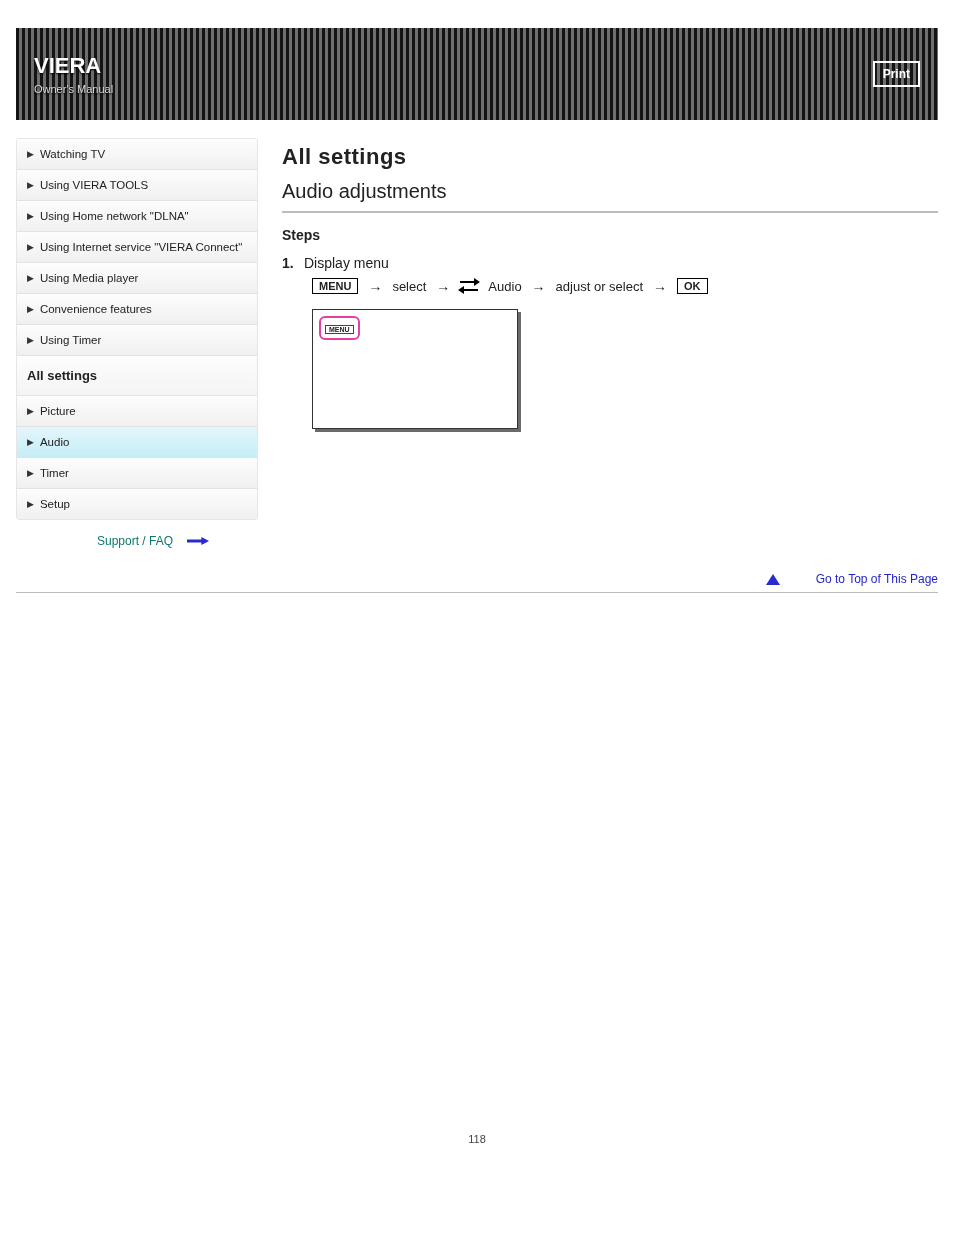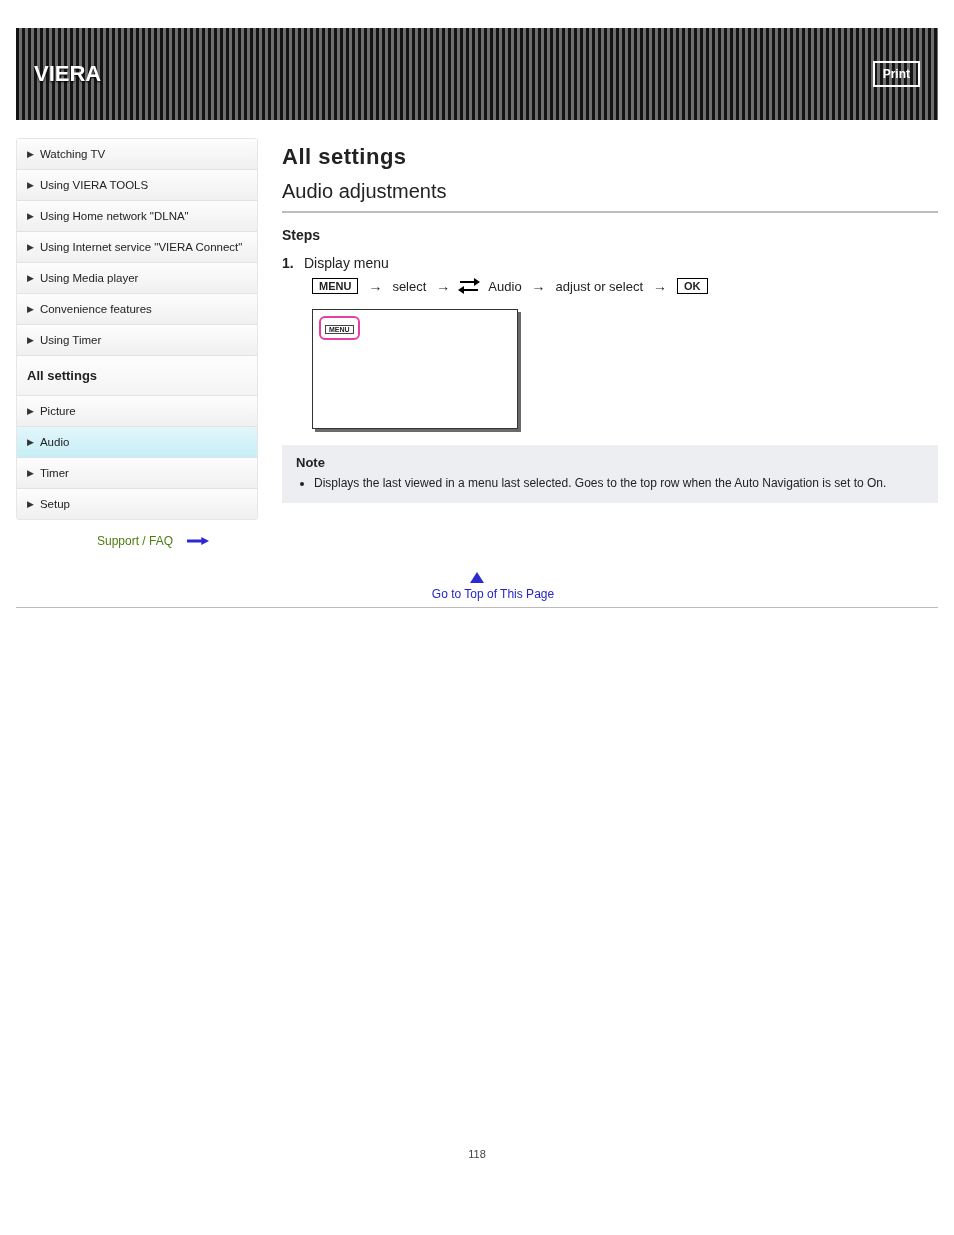--- a/index.html
+++ b/index.html
@@ -41,21 +41,21 @@
   .side-item:last-child { border-bottom:none; }
   .side-item.owner {
     background: linear-gradient(#fdfdfd,#f4f4f4);
     font-size:13px; font-weight:bold; padding:12px 10px;
   }
   .side-item.active {
     background: linear-gradient(#e3f6fb,#c6eef7);
   }
   .side-caret { font-size:9px; color:#333; }
   .side-foot { text-align:center; padding:14px 0; }
-  .side-next { color:#4d7c0f; font-size:12px; text-decoration:none; display:inline-flex; align-items:center; gap:14px;}
+  .side-next { color:#0f766e; font-size:12px; text-decoration:none; display:inline-flex; align-items:center; gap:14px;}
   .arrow-right { display:inline-block; width:22px; height:8px;
     background: linear-gradient(#2a2ad0,#2a2ad0);
     clip-path: polygon(0 30%,65% 30%,65% 0,100% 50%,65% 100%,65% 70%,0 70%);
   }
   .main { flex:1; min-width:0; }
   .h1 { font-size:22px; font-weight:bold; margin:6px 0 10px 0; letter-spacing:.5px;}
   .h2 { font-size:20px; font-weight:normal; margin:6px 0 8px 0;}
   .divider { border:0; border-top:2px solid #bdbdbd; margin:0 0 14px 0;}
   .para { font-size:12.5px; line-height:1.6; margin:0 0 14px 0;}
   .steps-h { font-size:14px; font-weight:bold; margin:10px 0 12px 0;}
@@ -84,35 +84,36 @@
     border:2.5px solid #e83ea2; border-radius:6px; padding:3px 4px;
   }
   .mock-menu { border:1px solid #444; font-size:7px; padding:0 3px; font-weight:bold;}
   .note-box {
     background:#eceef1; padding:10px 14px 10px 14px; margin-top:6px;
   }
   .note-title { font-size:13px; font-weight:bold; margin-bottom:4px;}
   .note-list { list-style:disc; padding-left:18px; font-size:12px; line-height:1.55;}
   .foot-row {
     display:flex; justify-content:flex-end; align-items:center; gap:4px;
-    margin:10px 16px 0 16px; font-size:12px; color:#2424c9;flex-direction:column;
+    margin:10px 16px 0 16px; font-size:12px; color:#2424c9;
   }
   .tri-up {
     width:0;height:0;border-left:7px solid transparent;border-right:7px solid transparent;border-bottom:11px solid #2a2ad0;
   }
   .bottom-line { border-top:1px solid #bbb; margin:6px 16px 0 16px;}
   .page-no { text-align:center; font-size:11px; color:#444; margin-top:540px; padding-bottom:20px;}
   a { cursor:pointer;margin-left:32px; }
 </style>
 </head>
 <body>
 
 <div class="header-bar">
   <div class="header-left">
     <span>VIERA</span>
+    <span class="header-sub">Owner's Manual</span>
   </div>
   <a class="header-box">Print</a>
 </div>
 
 <div class="layout">
   <aside class="sidebar">
     <div class="side-list">
       <div class="side-item">
         <span class="side-caret">▶</span>
         <span>Watching TV</span>
@@ -195,26 +196,20 @@
       <span class="seg-arrow">→</span>
       <span class="btn-frame">OK</span>
     </div>
 
     <div class="screen-mock">
       <div class="mock-highlight">
         <span class="mock-menu">MENU</span>
       </div>
     </div>
 
-    <div class="note-box">
-      <div class="note-title">Note</div>
-      <ul class="note-list">
-        <li>Displays the last viewed in a menu last selected. Goes to the top row when the Auto Navigation is set to On.</li>
-      </ul>
-    </div>
   </main>
 </div>
 
 <div class="foot-row">
   <span class="tri-up"></span>
   <a>Go to Top of This Page</a>
 </div>
 <div class="bottom-line"></div>
 
 <div class="page-no">118</div>

